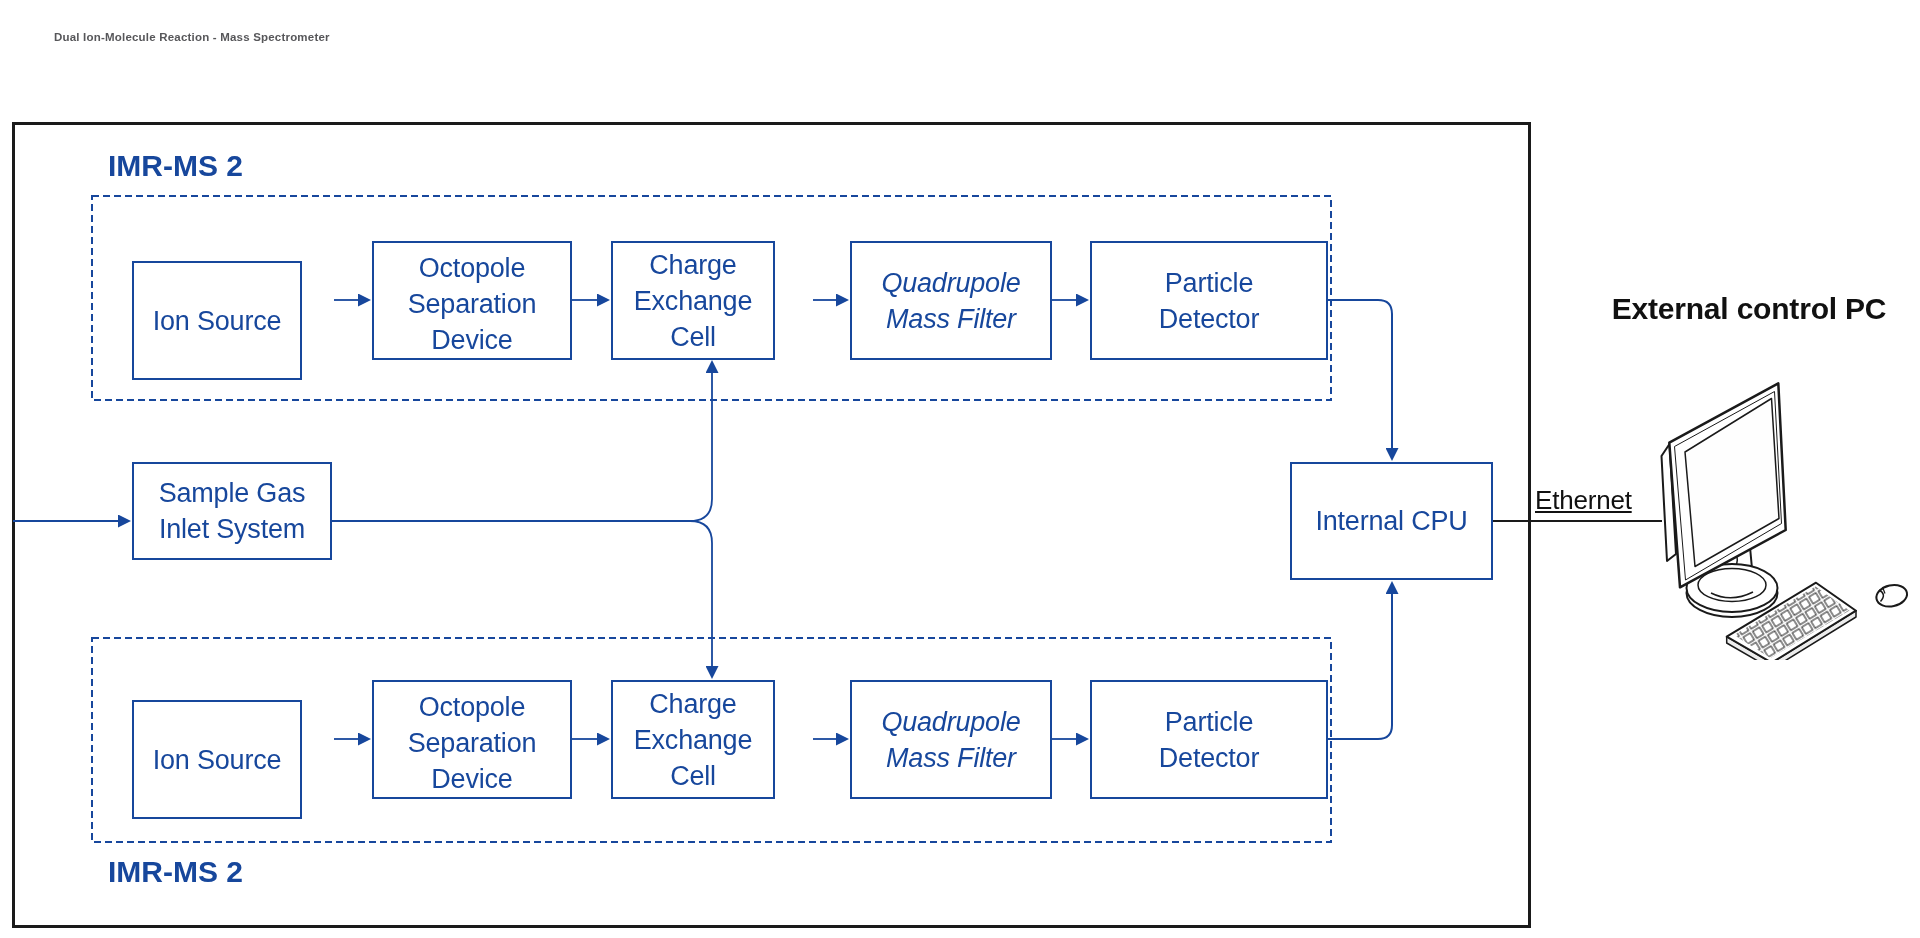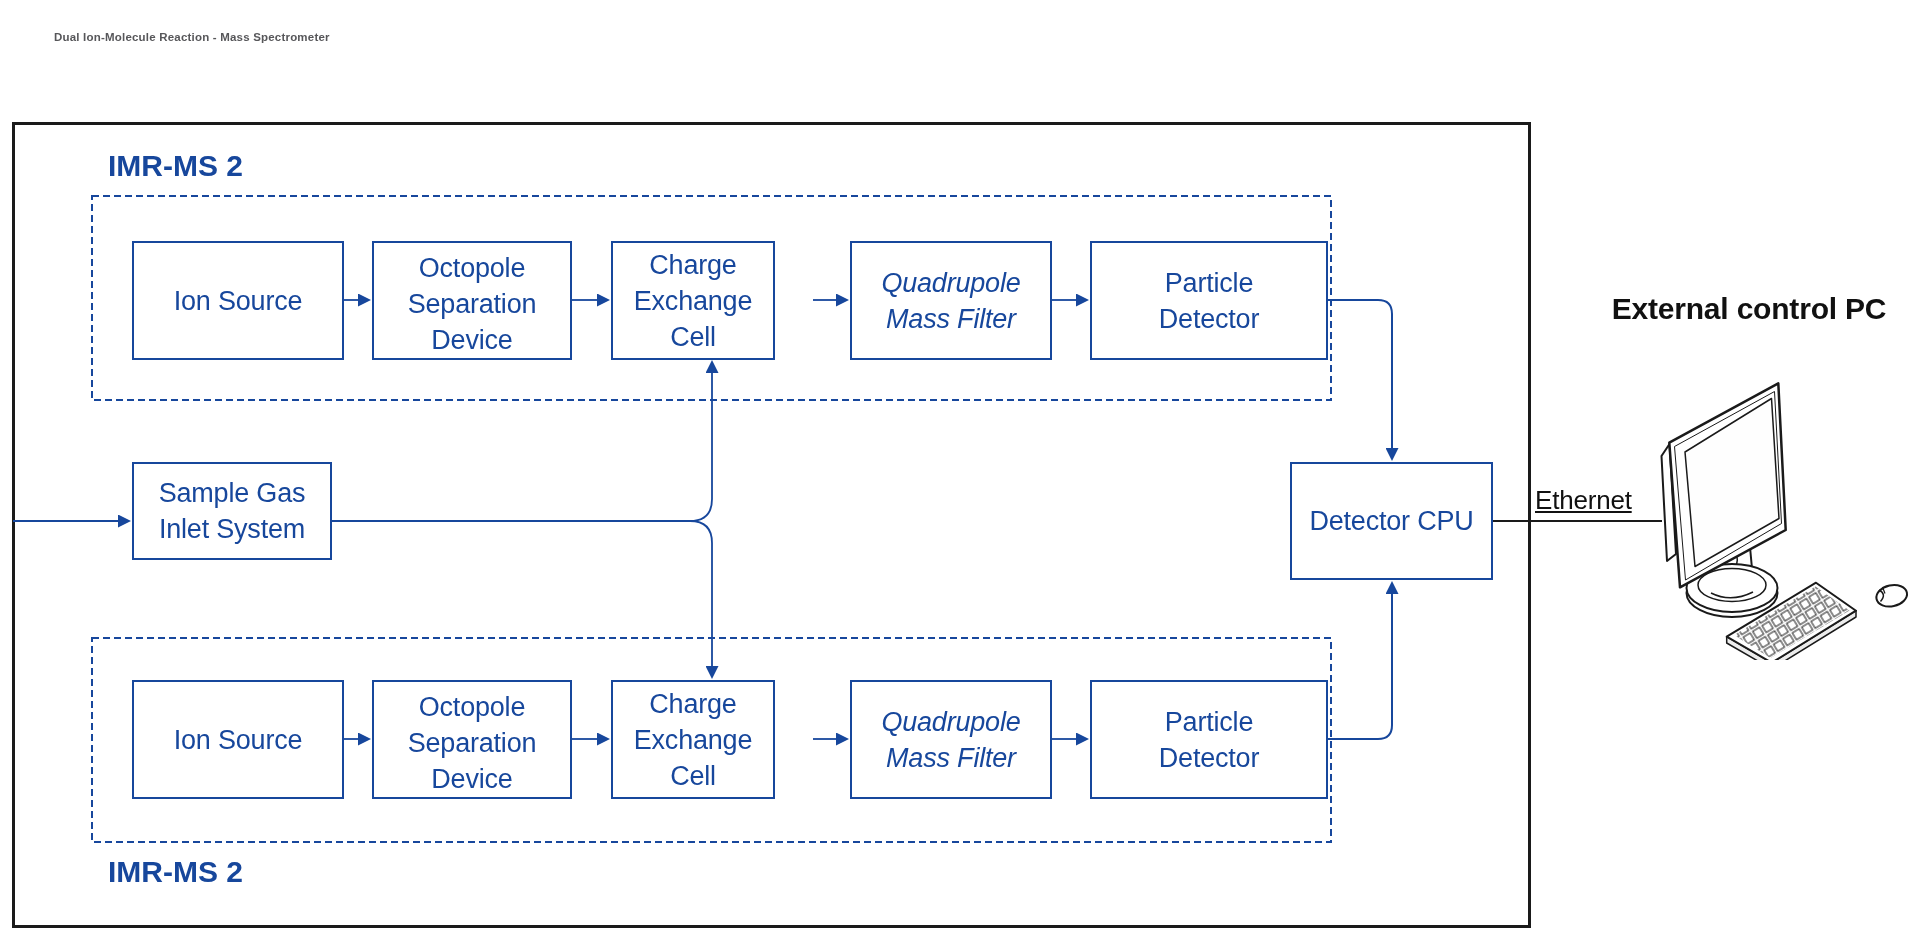--- a/index.html
+++ b/index.html
@@ -24,21 +24,21 @@
   .imr-label.top{left:108px;top:149px;}
   .imr-label.bottom{left:108px;top:855px;}
   
   .cbox{
     position:absolute;border:2px solid #17479c;box-sizing:border-box;background:#fff;
     display:flex;align-items:center;justify-content:center;text-align:center;
     color:#17479c;font-size:27px;line-height:36px;letter-spacing:-0.2px;
   }
   .r-top{top:241px;height:119px;}
   .r-bottom{top:680px;height:119px;}
-  .c1{left:132px;width:212px;}
+  .c1{left:132px;width:170px;margin-top:20px;}
   .c2{left:372px;width:200px;align-items:flex-end;}
   .c3{left:611px;width:164px;}
   .c4{left:850px;width:202px;font-style:italic;}
   .c5{left:1090px;width:238px;}
   .sample-box{left:132px;top:462px;width:200px;height:98px;}
   .cpu-box{left:1290px;top:462px;width:203px;height:118px;}
   
   .lines-svg{position:absolute;left:0;top:0;pointer-events:none;}
   
   .pc-title{
@@ -124,21 +124,21 @@
     <span>Quadrupole<br>Mass Filter</span>
   </div>
   <div class="cbox r-bottom c5">
     <span>Particle<br>Detector</span>
   </div>
 
   <div class="cbox sample-box">
     <span>Sample Gas<br>Inlet System</span>
   </div>
   <div class="cbox cpu-box">
-    <span>Detector CPU</span>
+    <span>Internal CPU</span>
   </div>
 
   <div class="pc-title">External control PC</div>
   <div class="ethernet-label">Ethernet</div>
 
   <svg class="pc-art" width="290" height="290" viewBox="0 0 290 290">
     <defs>
       <pattern id="keys" width="11" height="11" patternUnits="userSpaceOnUse" patternTransform="rotate(-31.5)">
         <rect x="1" y="1" width="8" height="8" fill="#ffffff" stroke="#1a1a1a" stroke-width="1"></rect>
       </pattern>

